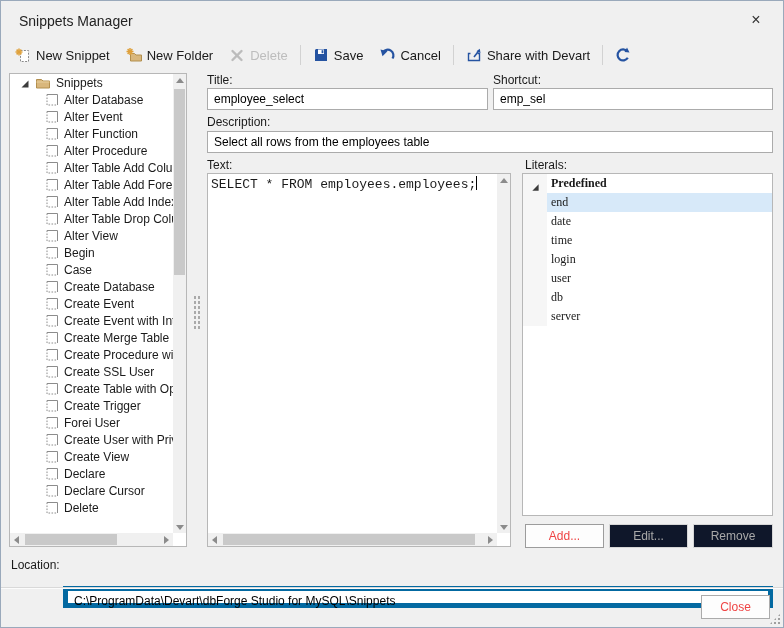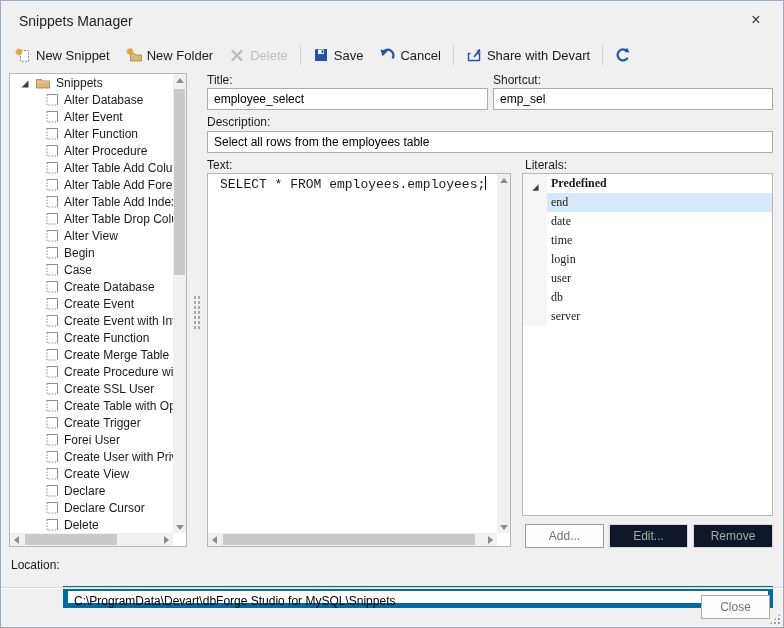--- a/index.html
+++ b/index.html
@@ -49,31 +49,31 @@
   .sb-left::after  { border-right:5px solid #8b8b8b; }
   .sb-right::after { border-left:5px solid #8b8b8b; }
   .sb-thumb-v { position:absolute; left:1px; width:11px; background:#c9c9c9; }
   .sb-thumb-h { position:absolute; top:1px;  height:11px; background:#c9c9c9; }
   
   .splitter { position:absolute; left:190px; top:72px; width:12px; height:474px; }
   .splitter-grip { position:absolute; left:2px; top:222px; width:9px; height:34px;
     background-image:radial-gradient(#a9a9a9 1px, transparent 1.1px); background-size:4px 5px; }
   
   .editor-content { position:absolute; left:0; top:0; right:13px; bottom:13px;
-    padding:2px 12px; font:13px "Liberation Mono", monospace; white-space:pre; overflow:hidden; }
+    padding:2px 3px; font:13px "Liberation Mono", monospace; white-space:pre; overflow:hidden; }
   .caret { display:inline-block; width:1px; height:14px; background:#000; vertical-align:-2px; }
   
   .lit-gutter { position:absolute; left:0; top:0; width:24px; height:152px; background:#f6f6f6; }
   .lit-header { position:relative; height:19px; line-height:19px; padding-left:28px; font-weight:bold; }
   .lit-row { position:relative; height:19px; line-height:19px; padding-left:28px; }
   .lit-row.selected { background:linear-gradient(to right, transparent 24px, #d7e9f9 24px); }
   .expander { position:absolute; left:8px; top:5px; width:9px; height:9px; }
   
   .btn { position:absolute; height:24px; background:#fdfdfd; border:1px solid #9c9c9c;
-    font:12px "Liberation Sans",sans-serif; color:#737373; text-align:center; }
+    font:12px "Liberation Sans",sans-serif; color:#ef4444; text-align:center; }
   .btn.disabled { color:#a9a9a9; border-color:#d6d6d6; background:#0f172a; }
   #btn-add    { left:524px; top:523px; width:79px; }
   #btn-edit   { left:608px; top:523px; width:79px; }
   #btn-remove { left:692px; top:523px; width:80px; }
   #btn-close  { left:700px; top:594px; width:69px; border-color:#ababab; }
   
   #loc-label { left:10px; top:557px; }
   #loc-field { position:absolute; left:62px; top:552px; width:710px; height:22px;
     background:#fff; border:5px solid #0369a1;margin-top:33px; }
   #loc-value { position:absolute; left:6px; top:3px; right:26px; overflow:hidden; white-space:nowrap; color:#000; }
@@ -320,29 +320,20 @@
           </span>
           <span class="tree-label">Create Event with Int</span>
         </div>
           <div class="tree-row">
           <span class="tb-icon" style="width:13px;height:13px">
             <svg width="13" height="13" viewBox="0 0 13 13">
                 <path d="M1 1.5 H11.5 V12" fill="#fff" stroke="#8c8c8c"></path>
                 <path d="M1 1.5 V12 H11.5" fill="none" stroke="#8c8c8c" stroke-dasharray="1.6 1.4"></path>
               </svg>
           </span>
-          <span class="tree-label">Create Function</span>
-        </div>
-          <div class="tree-row">
-          <span class="tb-icon" style="width:13px;height:13px">
-            <svg width="13" height="13" viewBox="0 0 13 13">
-                <path d="M1 1.5 H11.5 V12" fill="#fff" stroke="#8c8c8c"></path>
-                <path d="M1 1.5 V12 H11.5" fill="none" stroke="#8c8c8c" stroke-dasharray="1.6 1.4"></path>
-              </svg>
-          </span>
           <span class="tree-label">Create Merge Table</span>
         </div>
           <div class="tree-row">
           <span class="tb-icon" style="width:13px;height:13px">
             <svg width="13" height="13" viewBox="0 0 13 13">
                 <path d="M1 1.5 H11.5 V12" fill="#fff" stroke="#8c8c8c"></path>
                 <path d="M1 1.5 V12 H11.5" fill="none" stroke="#8c8c8c" stroke-dasharray="1.6 1.4"></path>
               </svg>
           </span>
           <span class="tree-label">Create Procedure wit</span>

